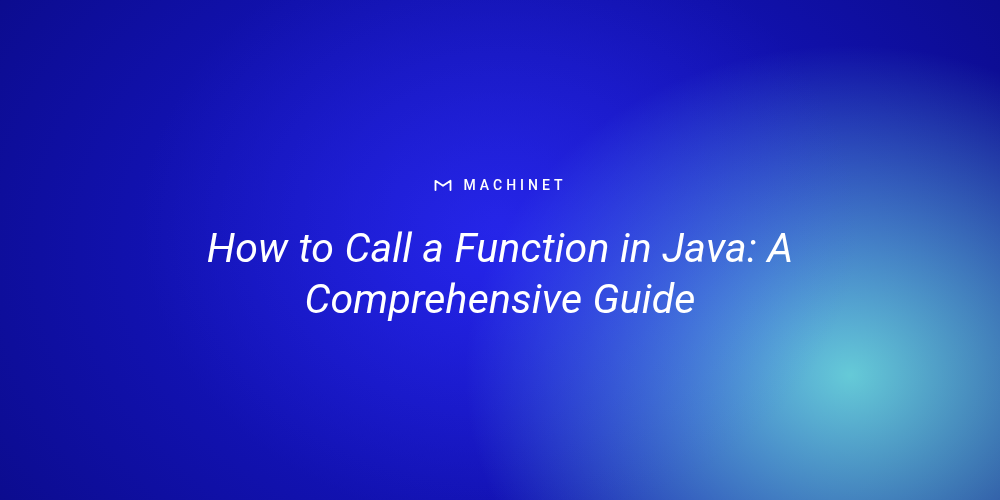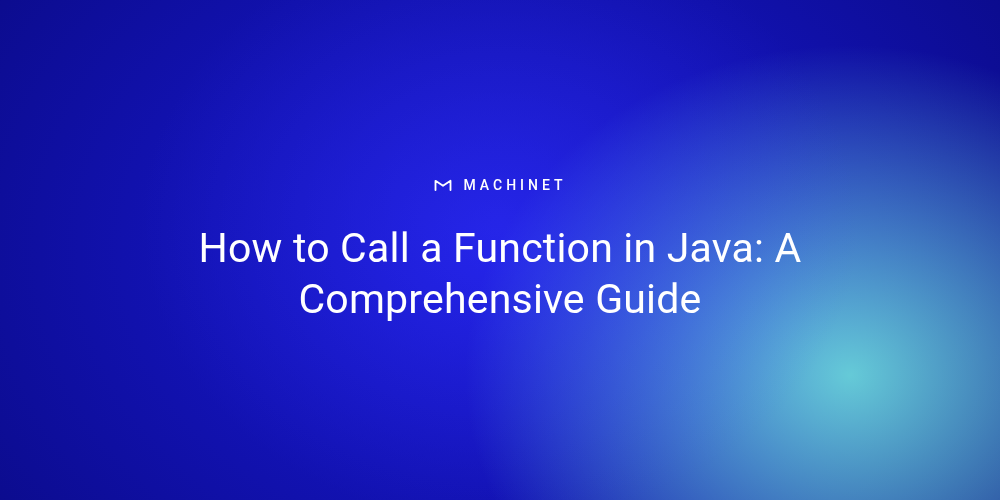--- a/index.html
+++ b/index.html
@@ -47,20 +47,21 @@
   .title {
     font-size: 41px;
     font-weight: 400;
     line-height: 1.25;
     text-align: center;
     max-width: 800px;
     color: #ffffff;
     position: relative;
     z-index: 1;
     letter-spacing: 0.2px;
+    font-style: italic;
   }
 </style>
 </head>
 <body>
 
 <div class="brand">
   <span class="brand-icon">
     <svg viewBox="0 0 24 24" width="20" height="20" fill="none" stroke="#ffffff" stroke-width="2.2" stroke-linecap="round" stroke-linejoin="round">
       <path d="M3 18 L3 7 L12 13 L21 7 L21 18"></path>
     </svg>

